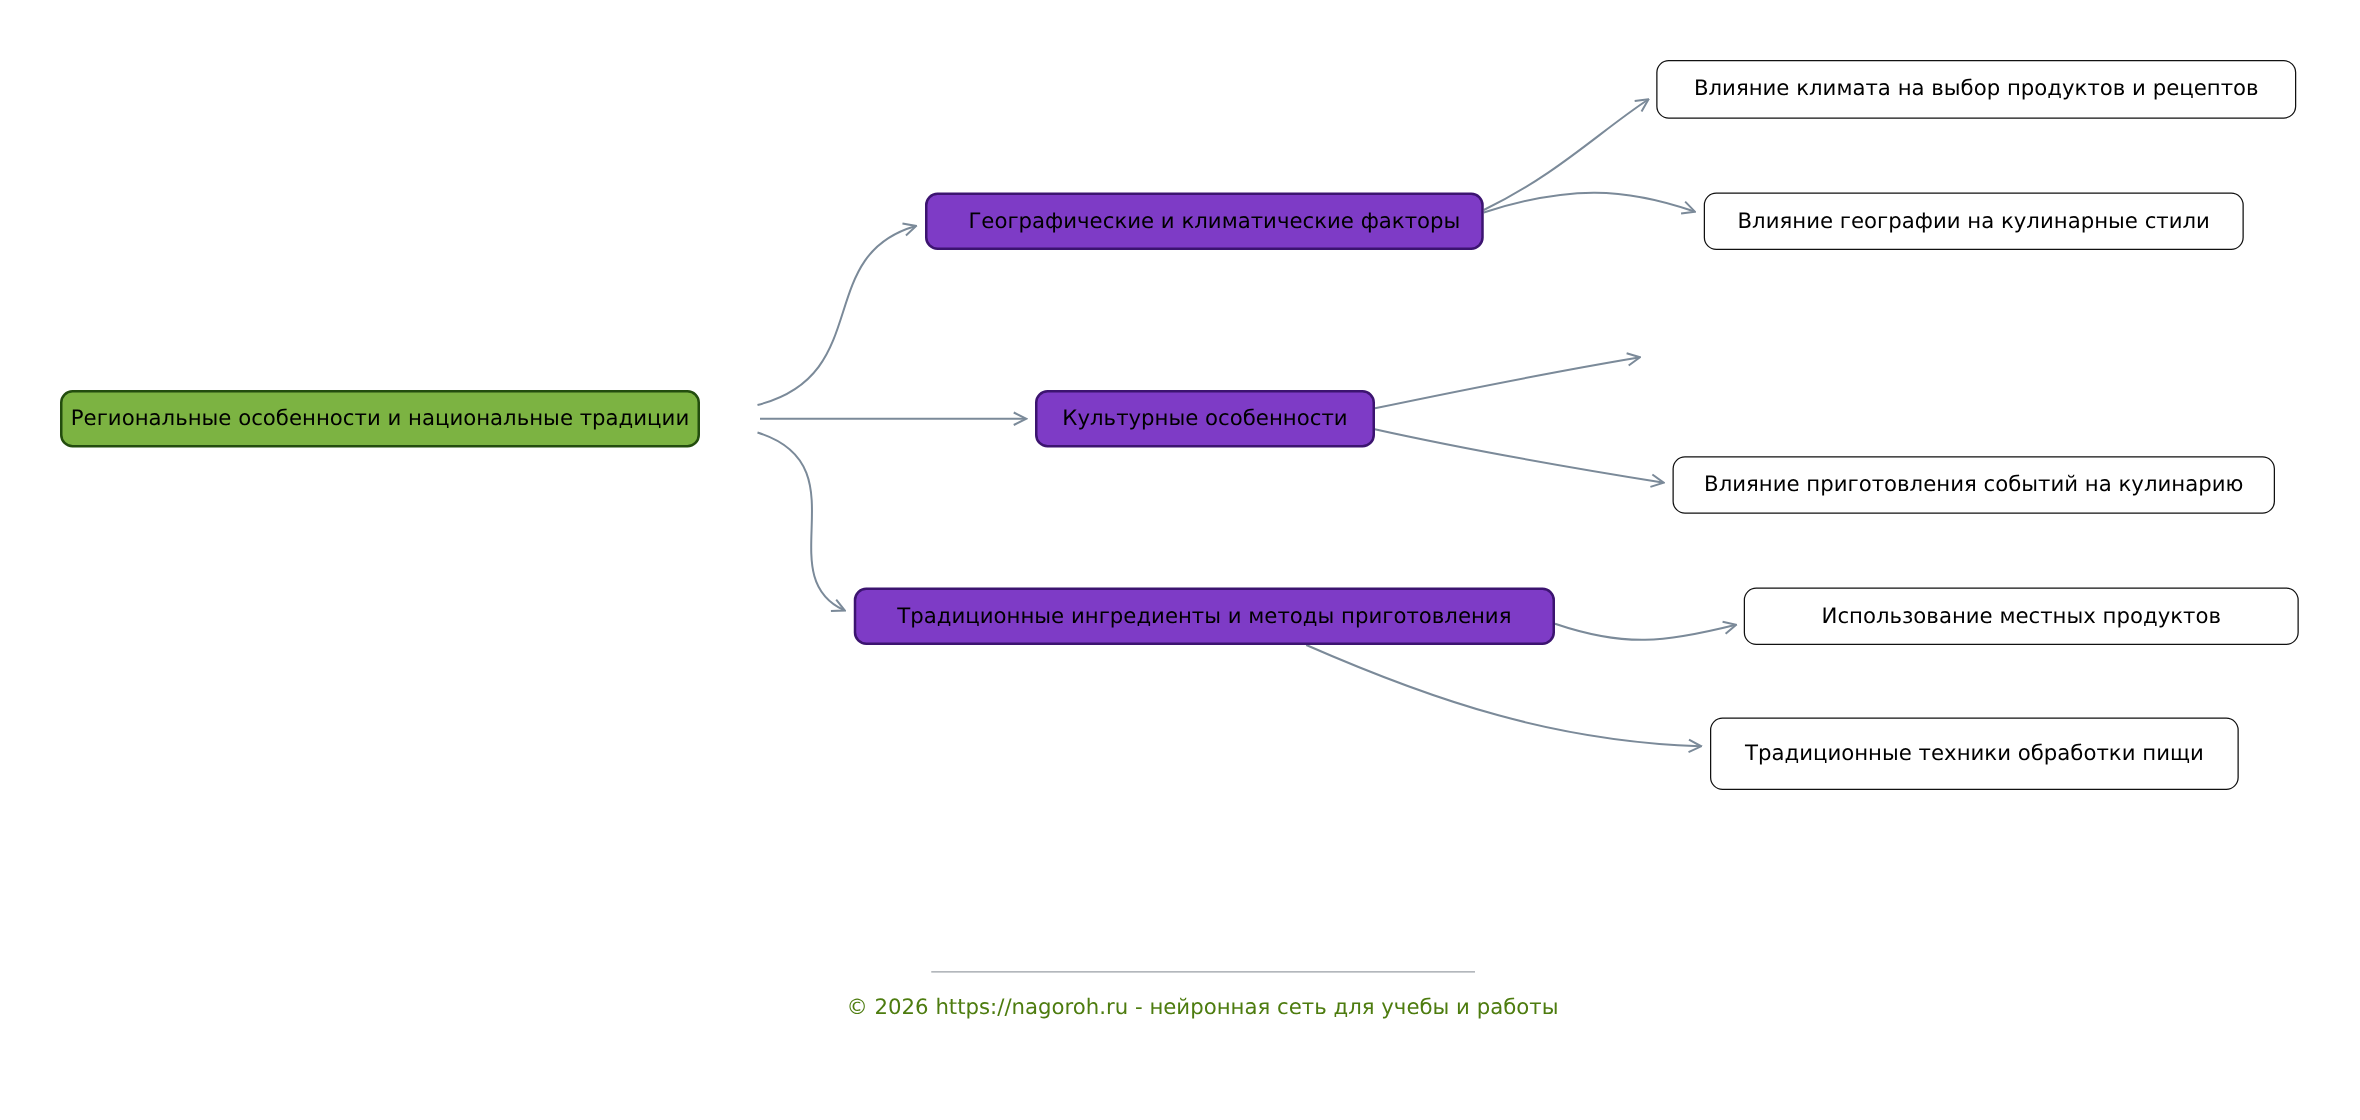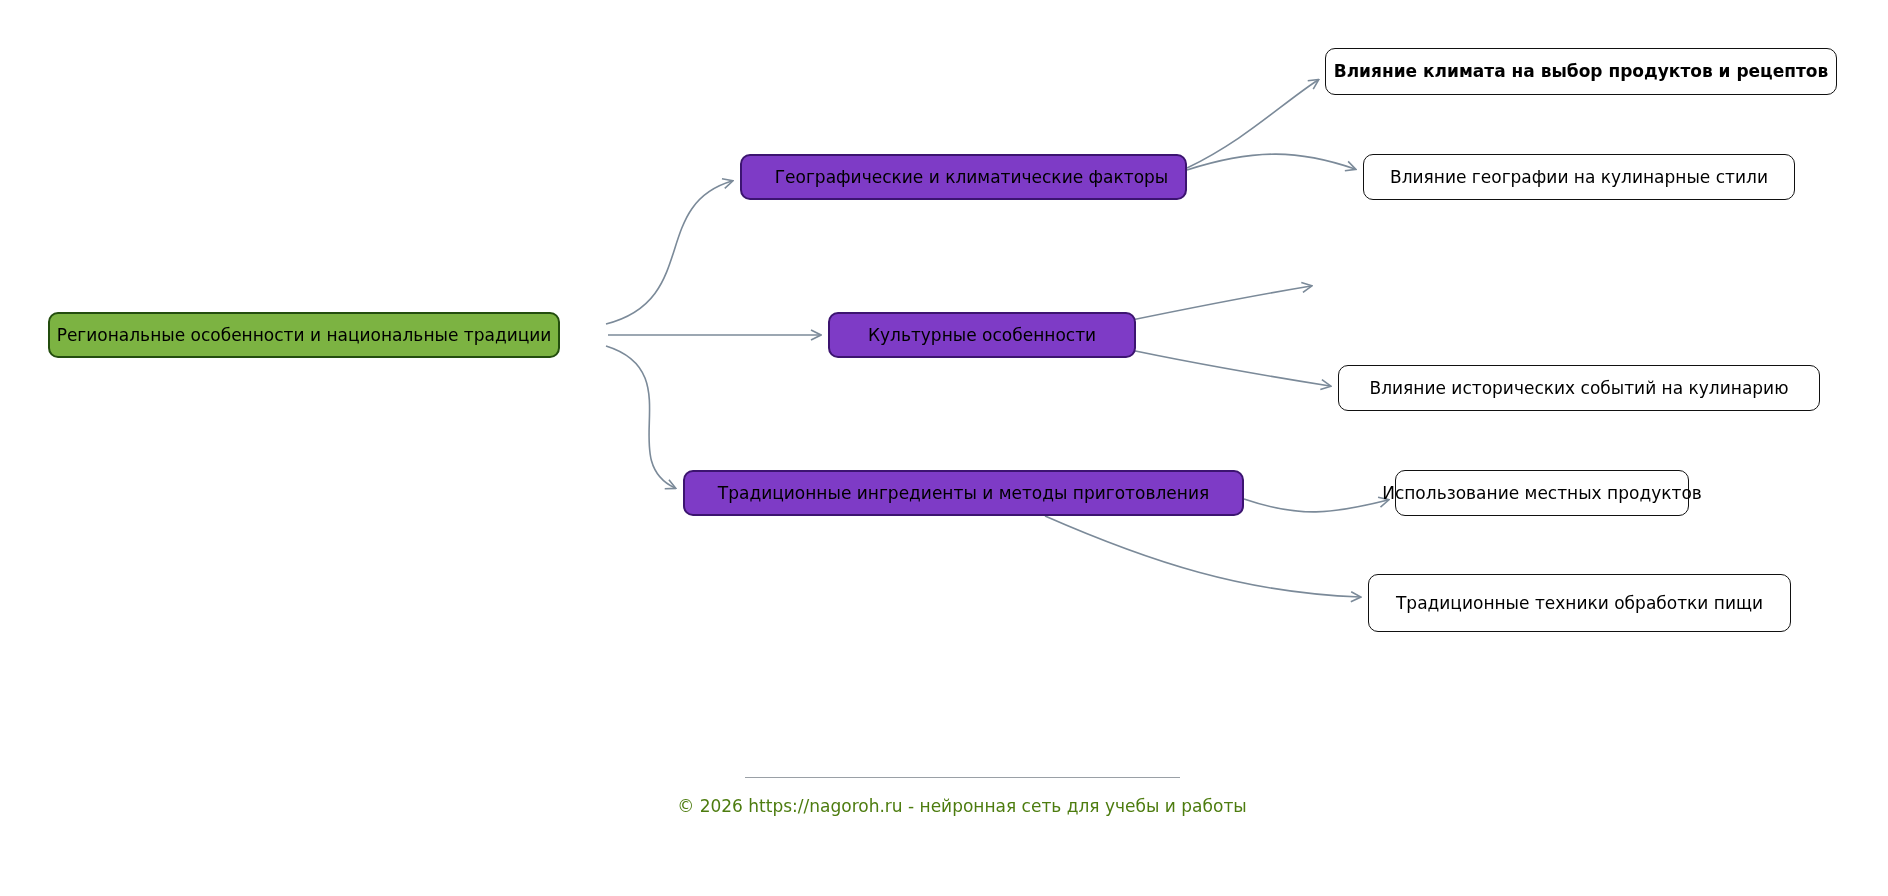--- a/index.html
+++ b/index.html
@@ -36,27 +36,27 @@
     background: #7e3bc6;
     border: 2px solid #3c1470;
   }
   .leaf-node {
     background: #ffffff;
     border: 1.6px solid #111111;
   }
   
   #n-root   { left: 48px;   top: 312px; width: 512px; height: 46px; }
   #n-b1     { left: 740px;  top: 154px; width: 447px; height: 46px; padding-left: 16px; }
-  #n-b2     { left: 828px;  top: 312px; width: 308px; height: 46px; }
+  #n-b2     { left: 828px;  top: 312px; width: 272px; height: 46px; }
   #n-b3     { left: 683px;  top: 470px; width: 561px; height: 46px; }
-  #n-l1     { left: 1325px; top: 48px;  width: 512px; height: 47px; font-weight: bold; }
+  #n-l1     { left: 1325px; top: 48px;  width: 512px; height: 47px; }
   #n-l2     { left: 1363px; top: 154px; width: 432px; height: 46px; }
   #n-l3     { left: 1319px; top: 260px; width: 523px; height: 46px; }
   #n-l4     { left: 1338px; top: 365px; width: 482px; height: 46px; }
-  #n-l5     { left: 1395px; top: 470px; width: 294px; height: 46px; }
+  #n-l5     { left: 1395px; top: 470px; width: 444px; height: 46px; }
   #n-l6     { left: 1368px; top: 574px; width: 423px; height: 58px; }
 
   .caption {
     position: absolute;
     left: 662px;
     top: 700px;
     width: 600px;
     text-align: center;
     color: #55687d;
     font-weight: bold;
@@ -111,21 +111,21 @@
 
   <div id="n-b2" class="node branch-node">Культурные особенности</div>
 
   <div id="n-b3" class="node branch-node">Традиционные ингредиенты и методы приготовления</div>
 
   <div id="n-l1" class="node leaf-node">Влияние климата на выбор продуктов и рецептов</div>
 
   <div id="n-l2" class="node leaf-node">Влияние географии на кулинарные стили</div>
 
 
-  <div id="n-l4" class="node leaf-node">Влияние исторических событий на кулинарию</div>
+  <div id="n-l4" class="node leaf-node">Влияние приготовления событий на кулинарию</div>
 
   <div id="n-l5" class="node leaf-node">Использование местных продуктов</div>
 
   <div id="n-l6" class="node leaf-node">Традиционные техники обработки пищи</div>
 
 
   <div class="divider"></div>
 
   <div class="copyright">© 2026 https://nagoroh.ru - нейронная сеть для учебы и работы</div>
 

